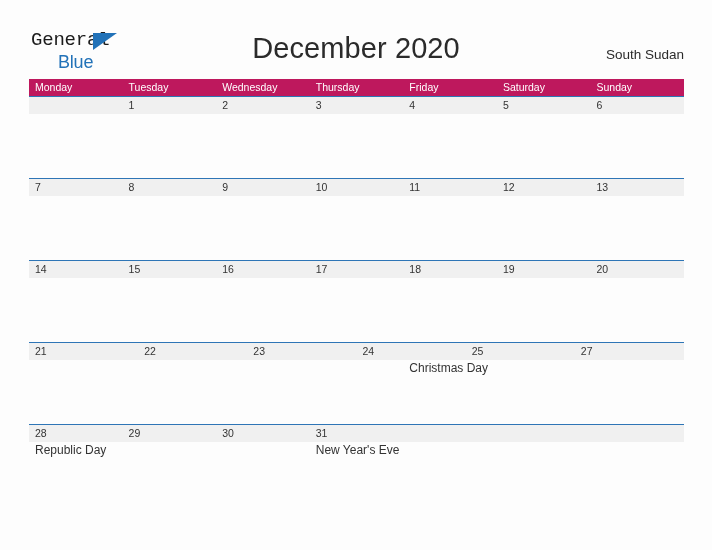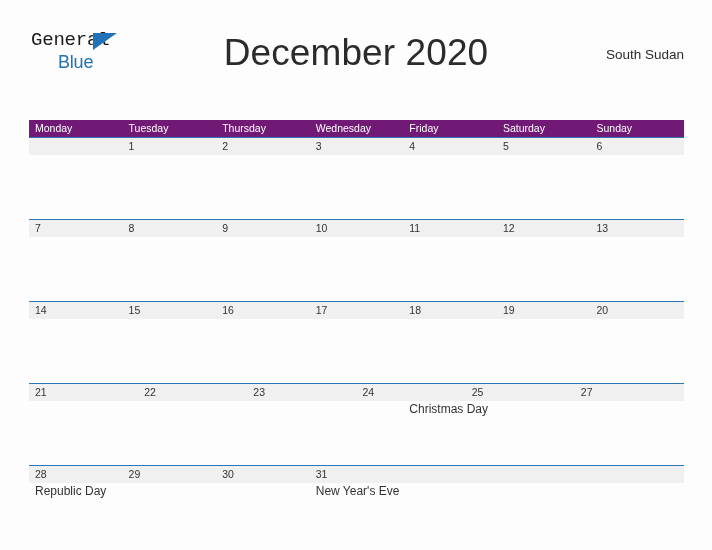--- a/index.html
+++ b/index.html
@@ -74,21 +74,21 @@
     letter-spacing: -0.2px;
     font-family: "Liberation Sans", sans-serif;
   }
 
   .title {
     position: absolute;
     left: 0;
     top: 32px;
     width: 712px;
     text-align: center;
-    font-size: 37px;
+    font-size: 29px;
     font-weight: 400;
     color: #2b2b2b;
     letter-spacing: 0.1px;
   }
 
   .region {
     position: absolute;
     right: 28px;
     top: 47px;
     font-size: 13.5px;
@@ -101,22 +101,21 @@
     position: absolute;
     left: 29px;
     top: 79px;
     width: 655px;
   }
 
   .weekday-row {
     display: flex;
     width: 655px;
     height: 17px;
-    background: #701a75;
-    margin-top: 41px;
+    background: #be185d;
   }
   .weekday {
     flex: 1 1 0;
     box-sizing: border-box;
     padding-left: 6px;
     color: #ffffff;
     font-size: 10.5px;
     line-height: 17px;
     white-space: nowrap;
     overflow: hidden;
@@ -187,22 +186,22 @@
 
     <div class="region">South Sudan</div>
 
   </div>
 
   <div class="calendar">
 
     <div class="weekday-row">
       <div class="weekday">Monday</div>
       <div class="weekday">Tuesday</div>
+      <div class="weekday">Wednesday</div>
       <div class="weekday">Thursday</div>
-      <div class="weekday">Wednesday</div>
       <div class="weekday">Friday</div>
       <div class="weekday">Saturday</div>
       <div class="weekday">Sunday</div>
     </div>
 
     <div class="week-row">
       <div class="date-band">
         <div class="date-cell"></div>
         <div class="date-cell">1</div>
         <div class="date-cell">2</div>

